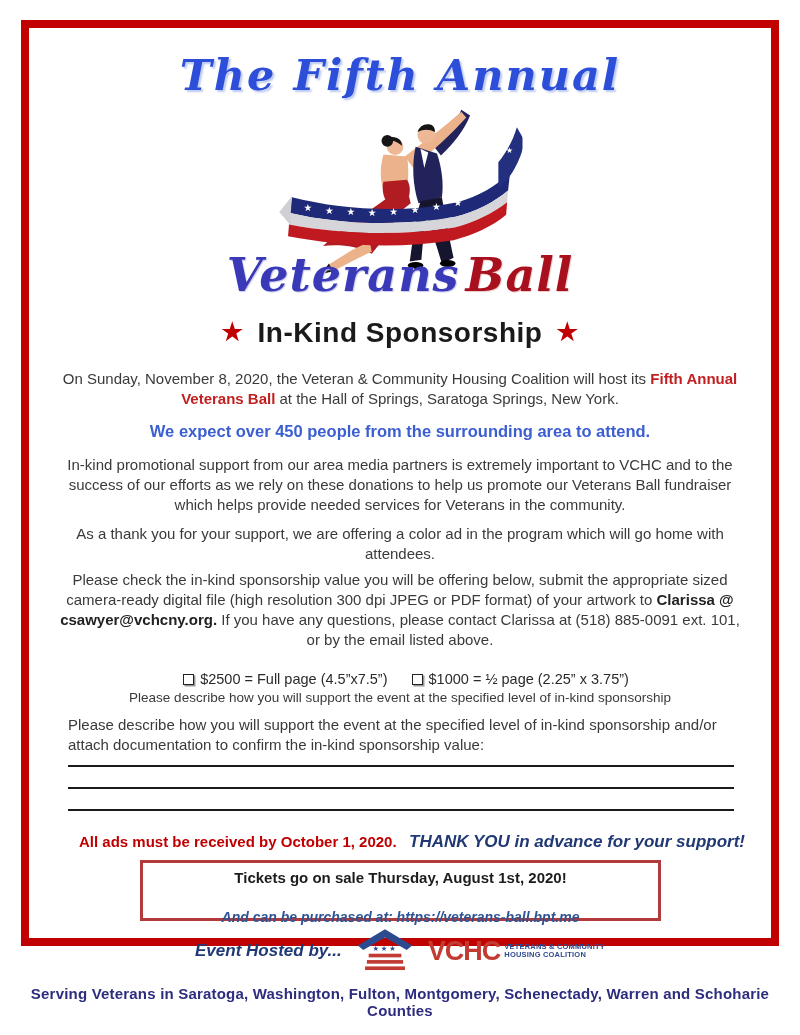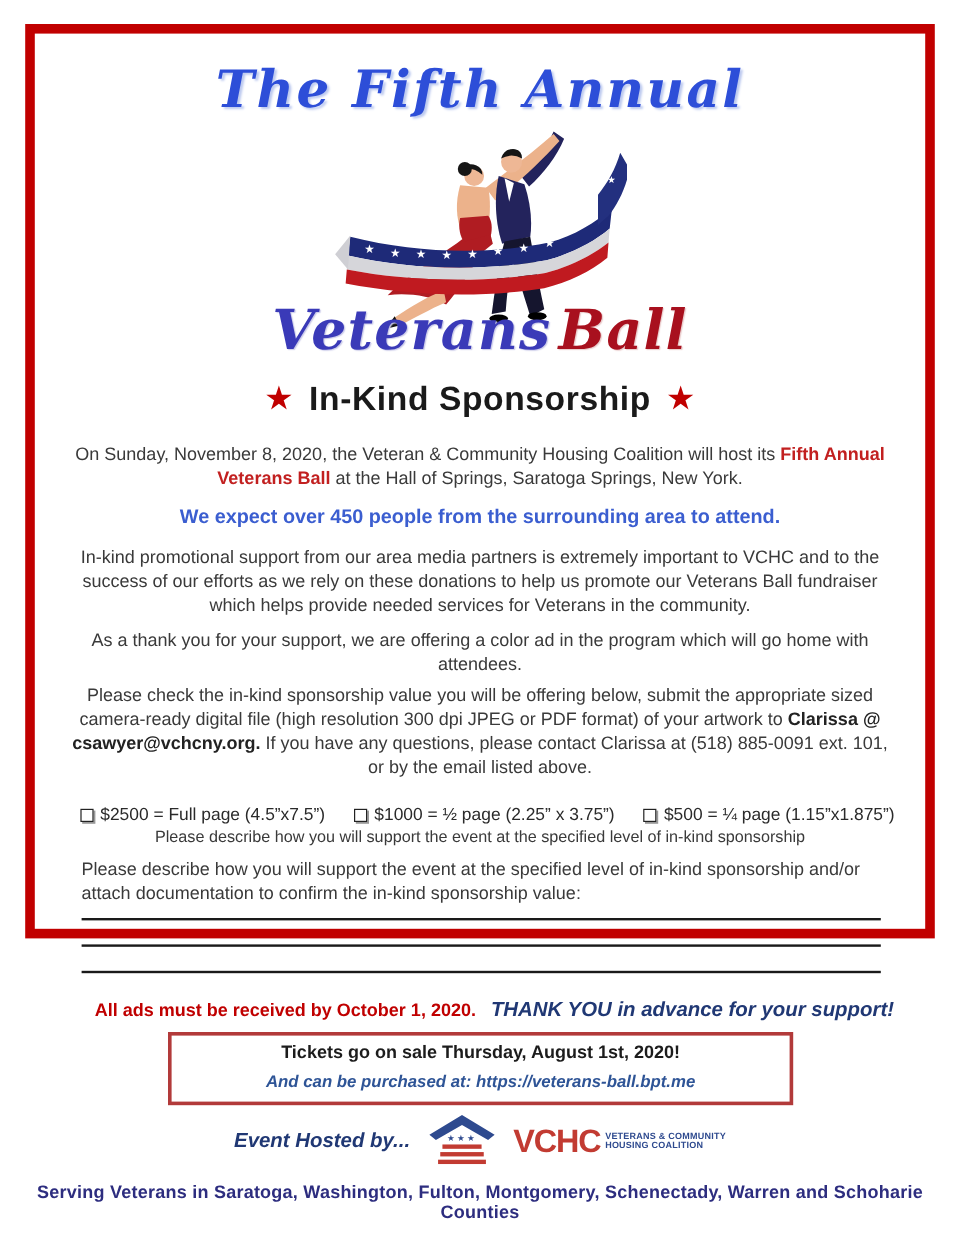--- a/index.html
+++ b/index.html
@@ -1,20 +1,20 @@
 <!DOCTYPE html>
 <html><head>
 <meta charset="utf-8">
 <style>
   * { margin:0; padding:0; box-sizing:border-box; }
   html,body { width:800px; height:1035px; background:#ffffff; }
   body { font-family:"Liberation Sans", sans-serif; color:#333; position:relative; }
 
   .page {
-    position:absolute; left:21px; top:20px; width:758px; height:762px;
+    position:absolute; left:21px; top:20px; width:758px; height:926px;
     border:8px solid #c10000; background:#fff;
   }
   .abs { position:absolute; left:0; right:0; }
 
   .script-title {
     top:22px; text-align:center;
     font-family:"DejaVu Serif", serif; font-style:italic; font-weight:600;
     font-size:43px; color:#2d4ed8; letter-spacing:2px;
     text-shadow:2px 2px 2px #bcc9ef;
   }
@@ -59,21 +59,21 @@
 
   .deadline { top:804px; text-align:center;padding-left:24px; }
   .deadline .dl-red  { color:#c00000; font-weight:bold; font-size:15px; }
   .deadline .dl-navy { color:#203874; font-weight:bold; font-style:italic; font-size:17px; padding-left:8px; }
 
   .tickets-box {
     position:absolute; top:832px; left:111px; width:521px; height:61px;
     border:3px solid #b23a3a; background:#fff; text-align:center; padding-top:6px;
   }
   .tk-1 { font-size:15px; font-weight:bold; color:#1c1c1c; }
-  .tk-2 { font-size:14px; font-weight:bold; font-style:italic; color:#2e5496; margin-top:7px; }
+  .tk-2 { font-size:14px; font-weight:bold; font-style:italic; color:#2e5496; margin-top:23px; }
 
   .footer-row { top:900px; display:flex; justify-content:center; align-items:center; gap:14px; }
   .hosted-by { font-size:17px; font-weight:bold; font-style:italic; color:#203874; }
   .vchc-wordmark { display:flex; align-items:center; gap:4px; }
   .vchc-acronym { font-size:27px; font-weight:800; color:#c23b32; letter-spacing:-1px;
                   font-family:"Liberation Sans", sans-serif; }
   .vchc-lines { display:flex; flex-direction:column; line-height:1.08; }
   .vchc-lines span { font-size:7.5px; font-weight:bold; color:#2e4a8f; letter-spacing:0.2px; }
 
   .serving { top:957px; text-align:center; font-size:15px; font-weight:bold; color:#2d2d7f;
@@ -153,24 +153,20 @@
 
   <div class="abs checkbox-row">
     <div class="cb-item">
       <span class="cb-box"></span>
       <span>$2500 = Full page (4.5”x7.5”)</span>
     </div>
     <div class="cb-item">
       <span class="cb-box"></span>
       <span>$1000 = ½ page (2.25” x 3.75”)</span>
     </div>
-    <div class="cb-item">
-      <span class="cb-box"></span>
-      <span>$500 = ¼ page (1.15”x1.875”)</span>
-    </div>
   </div>
 
   <div class="abs cb-note">Please describe how you will support the event at the specified level of in-kind sponsorship</div>
 
   <p class="p-describe">Please describe how you will support the event at the specified level of in-kind sponsorship and/or attach documentation to confirm the in-kind sponsorship value:</p>
 
   <div class="write-line wl-1"></div>
   <div class="write-line wl-2"></div>
   <div class="write-line wl-3"></div>
 

